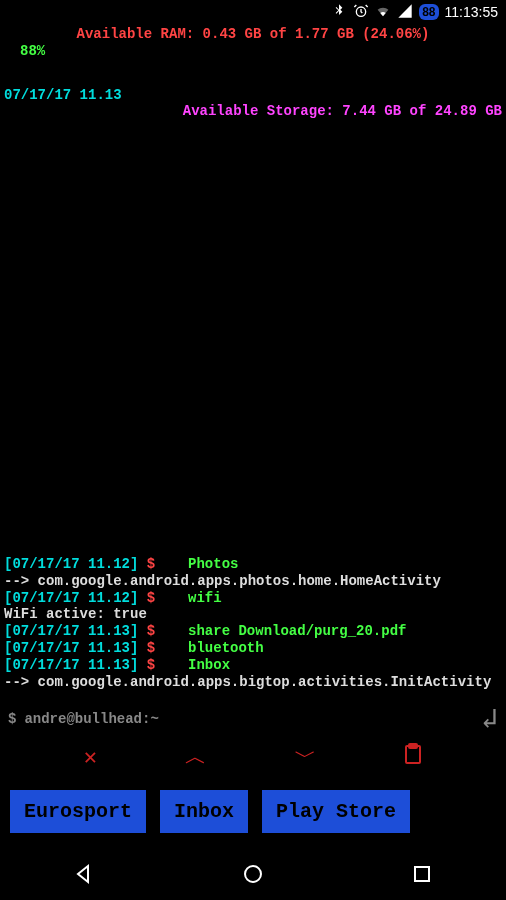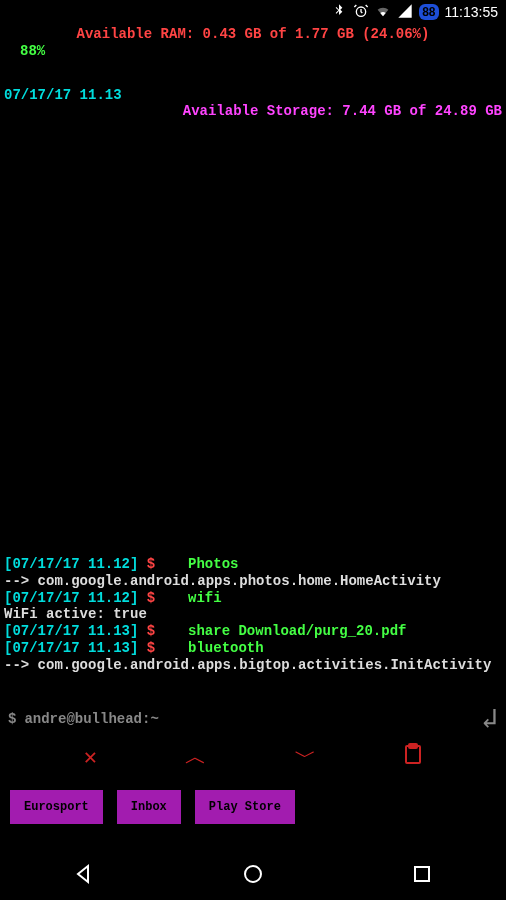--- a/index.html
+++ b/index.html
@@ -77,26 +77,26 @@
 .chev { color: #cc2222; }
 .clip-ic { color: #cc2222; font-size: 20px; }
 .shortcuts {
   position: absolute;
   top: 790px;
   left: 10px;
   display: flex;
   gap: 14px;
 }
 .shortcut-btn {
-  background: #a21caf;
+  background: #1d4ed8;
   color: #000;
   padding: 10px 14px;
   border: none;
   font-family: 'Courier New', monospace;
-  font-size: 12px;
+  font-size: 20px;
   font-weight: bold;
   cursor: pointer;
 }
 .nav-bar {
   position: absolute;
   bottom: 0;
   left: 0;
   right: 0;
   height: 48px;
   display: flex;
@@ -135,20 +135,21 @@
   <div class="line magenta">Available Storage: 7.44 GB of 24.89 GB</div>
 </div>
 
 <div class="terminal-mid">
   <div class="line"><span class="cyan">[07/17/17 11.12]</span><span class="red"> $ </span><span class="green"> Photos</span></div>
   <div class="line white">--&gt; com.google.android.apps.photos.home.HomeActivity</div>
   <div class="line"><span class="cyan">[07/17/17 11.12]</span><span class="red"> $ </span><span class="green"> wifi</span></div>
   <div class="line white">WiFi active: true</div>
   <div class="line"><span class="cyan">[07/17/17 11.13]</span><span class="red"> $ </span><span class="green"> share Download/purg_20.pdf</span></div>
   <div class="line"><span class="cyan">[07/17/17 11.13]</span><span class="red"> $ </span><span class="green"> bluetooth</span></div>
+  <div class="line"><span class="cyan">[07/17/17 11.13]</span><span class="red"> $ </span><span class="green"> Inbox</span></div>
   <div class="line white">--&gt; com.google.android.apps.bigtop.activities.InitActivity</div>
 </div>
 
 <div class="prompt-row">
   <span class="prompt-dollar">$</span>
   <span class="prompt-text">andre@bullhead:~</span>
   <span class="enter-icon">↲</span>
 </div>
 
 <div class="toolbar-row">

